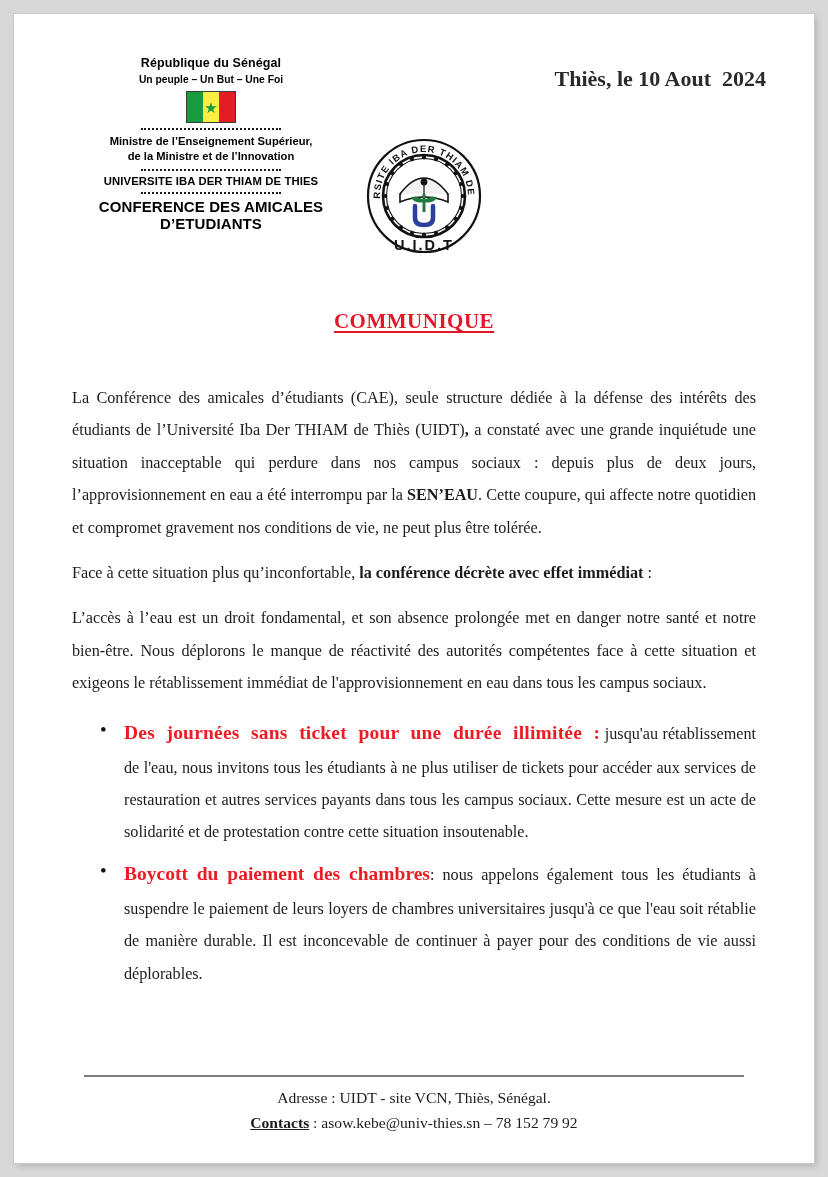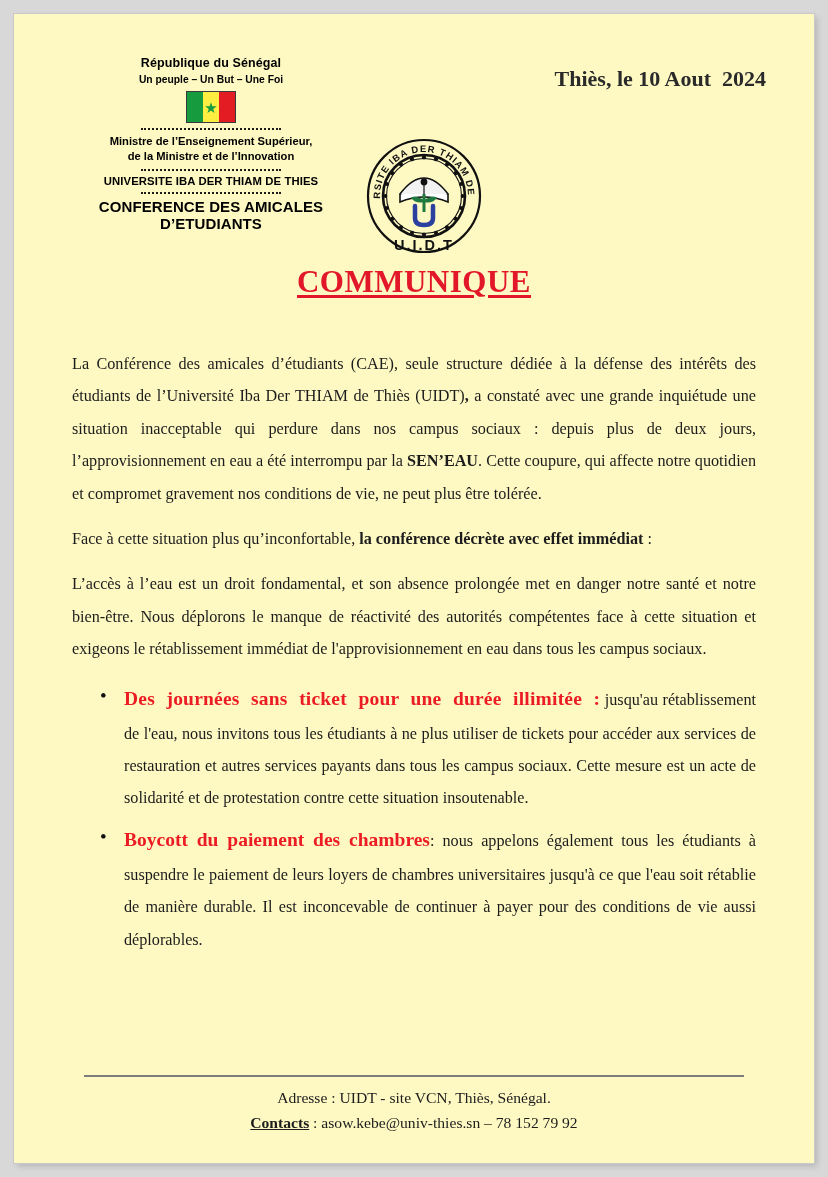--- a/index.html
+++ b/index.html
@@ -12,21 +12,21 @@
     background: #d8d8d8;
     font-family: "Liberation Serif", serif;
     overflow: hidden;
   }
   .page {
     position: absolute;
     left: 14px;
     top: 14px;
     width: 800px;
     height: 1149px;
-    background: #fef9c3;
+    background: #ffffff;
     box-shadow: 0 0 0 1px #c9c9c9, 3px 3px 6px rgba(0,0,0,0.17);
     overflow: hidden;
   }
 
   
   .header {
     position: relative;
     height: 200px;
   }
   .letterhead {
@@ -125,22 +125,22 @@
     font-weight: bold;
     color: #2a2a2a;
     line-height: 1.5;
     padding-right: 4px;
     white-space: pre;
   }
 
   
   .title {
     text-align: center;
-    margin-top: 50px;
-    font-size: 31px;
+    margin-top: 95px;
+    font-size: 21px;
     font-weight: bold;
     color: #E2182A;
     text-decoration: underline;
     text-underline-offset: 3px;
     letter-spacing: 0.5px;
   }
 
   
   .body {
     margin: 48px 58px 0 58px;

